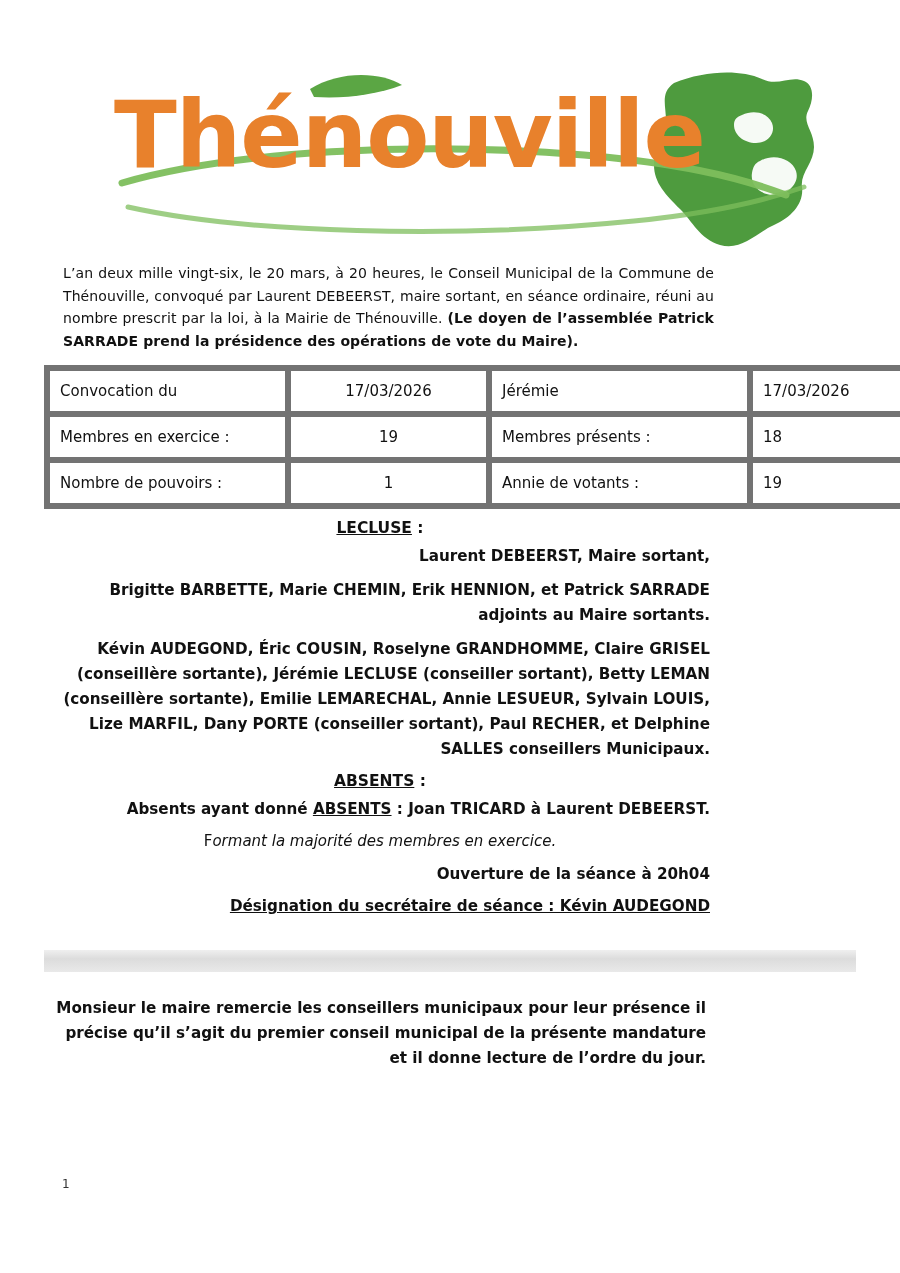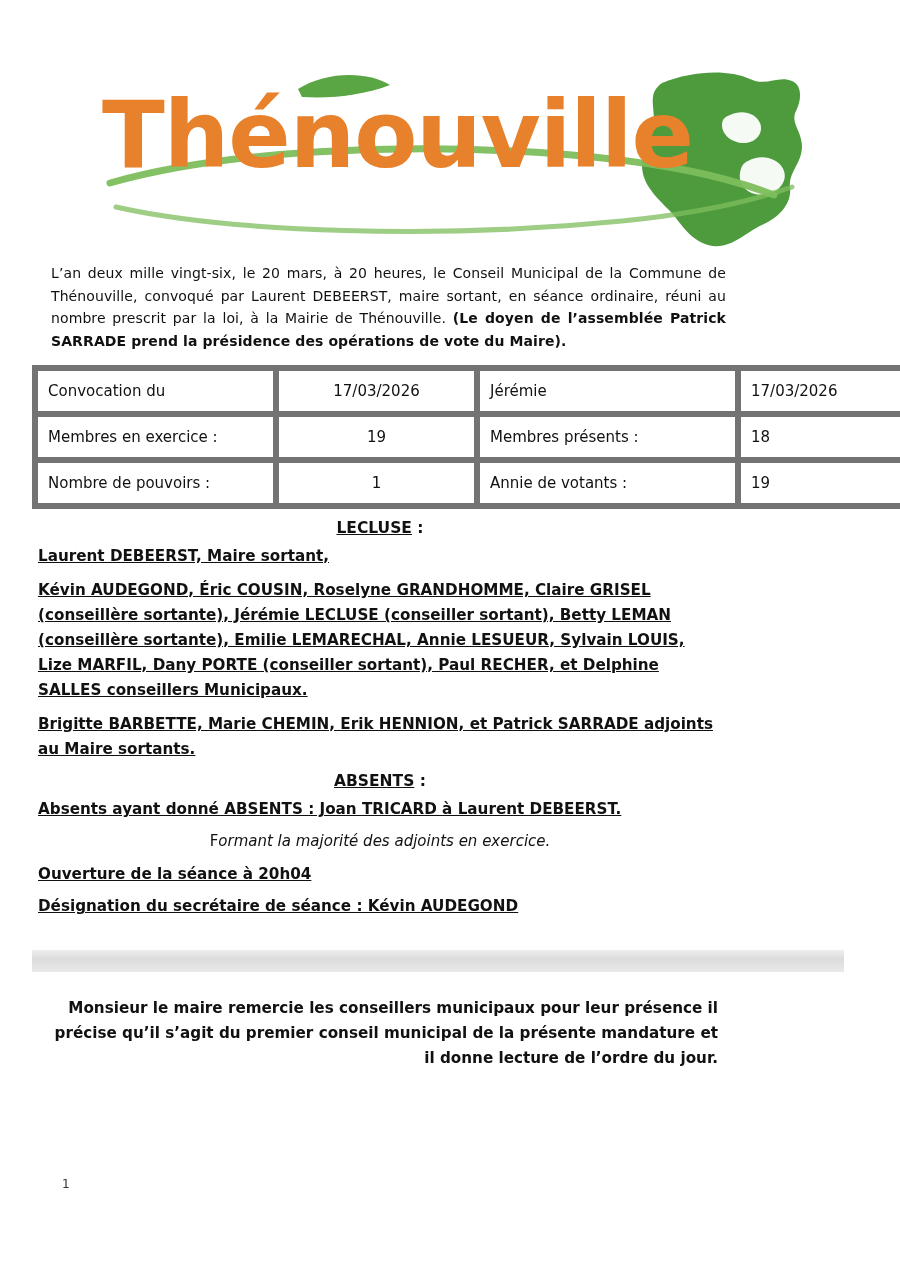--- a/index.html
+++ b/index.html
@@ -14,21 +14,21 @@
     font-family: "DejaVu Sans", sans-serif;
     color: #111111;
     overflow: hidden;
   }
 
   .page {
     position: relative;
     width: 760px;
     height: 1273px;
     box-sizing: border-box;
-    padding: 0 32px;
+    padding: 0 44px;
   }
 
   
   .header {
     position: relative;
     height: 262px;
   }
 
   .logo-wrap {
     position: absolute;
@@ -68,27 +68,26 @@
     height: 24px;
     vertical-align: middle;
   }
   td.lbl { width: 215px; }
   td.val { width: 175px; text-align: center; }
   td.lbl2 { width: 235px; }
   td.val2 { width: 180px; text-align: left; padding-left: 14px; }
 
   
   .center-block {
-    text-align: left;
+    text-align: right;
     font-weight: bold;
     font-size: 15.2px;
     line-height: 1.65;
     margin: 9px 0;
     padding: 0 6px;
-    text-decoration: underline;
   }
   .center-block.tight { margin: 7px 0; }
   .u { text-decoration: underline; }
   .italic-line {
     text-align: center;
     font-size: 15px;
     font-style: italic;
     margin: 10px 0 12px 0;
   }
   .italic-line .cap {
@@ -175,29 +174,29 @@
         <td class="lbl2">Annie de votants :</td>
         <td class="val2">19</td>
       </tr>
     </tbody>
   </table>
 
   <div class="section-title"><span class="u">LECLUSE</span><span> :</span></div>
 
   <div class="center-block tight">Laurent DEBEERST, Maire sortant,</div>
 
+  <div class="center-block">Brigitte BARBETTE, Marie CHEMIN, Erik HENNION, et Patrick SARRADE adjoints au Maire sortants.</div>
+
   <div class="center-block">Kévin AUDEGOND, Éric COUSIN, Roselyne GRANDHOMME, Claire GRISEL (conseillère sortante), Jérémie LECLUSE (conseiller sortant), Betty LEMAN (conseillère sortante), Emilie LEMARECHAL, Annie LESUEUR, Sylvain LOUIS, Lize MARFIL, Dany PORTE (conseiller sortant), Paul RECHER, et Delphine SALLES conseillers Municipaux.</div>
 
-  <div class="center-block">Brigitte BARBETTE, Marie CHEMIN, Erik HENNION, et Patrick SARRADE adjoints au Maire sortants.</div>
-
   <div class="section-title"><span class="u">ABSENTS</span><span> :</span></div>
 
   <div class="center-block tight"><span>Absents ayant donné </span><span class="u">ABSENTS</span><span> : Joan TRICARD à Laurent DEBEERST.</span></div>
 
-  <div class="italic-line"><span class="cap">F</span><span>ormant la majorité des adjoints en exercice.</span></div>
+  <div class="italic-line"><span class="cap">F</span><span>ormant la majorité des membres en exercice.</span></div>
 
   <div class="center-block tight">Ouverture de la séance à 20h04</div>
 
   <div class="center-block tight"><span class="u">Désignation du secrétaire de séance : Kévin AUDEGOND</span></div>
 
   <div class="scan-bar"></div>
 
   <div class="closing">Monsieur le maire remercie les conseillers municipaux pour leur présence il précise qu’il s’agit du premier conseil municipal de la présente mandature et il donne lecture de l’ordre du jour.</div>
 
   <div class="page-number">1</div>

